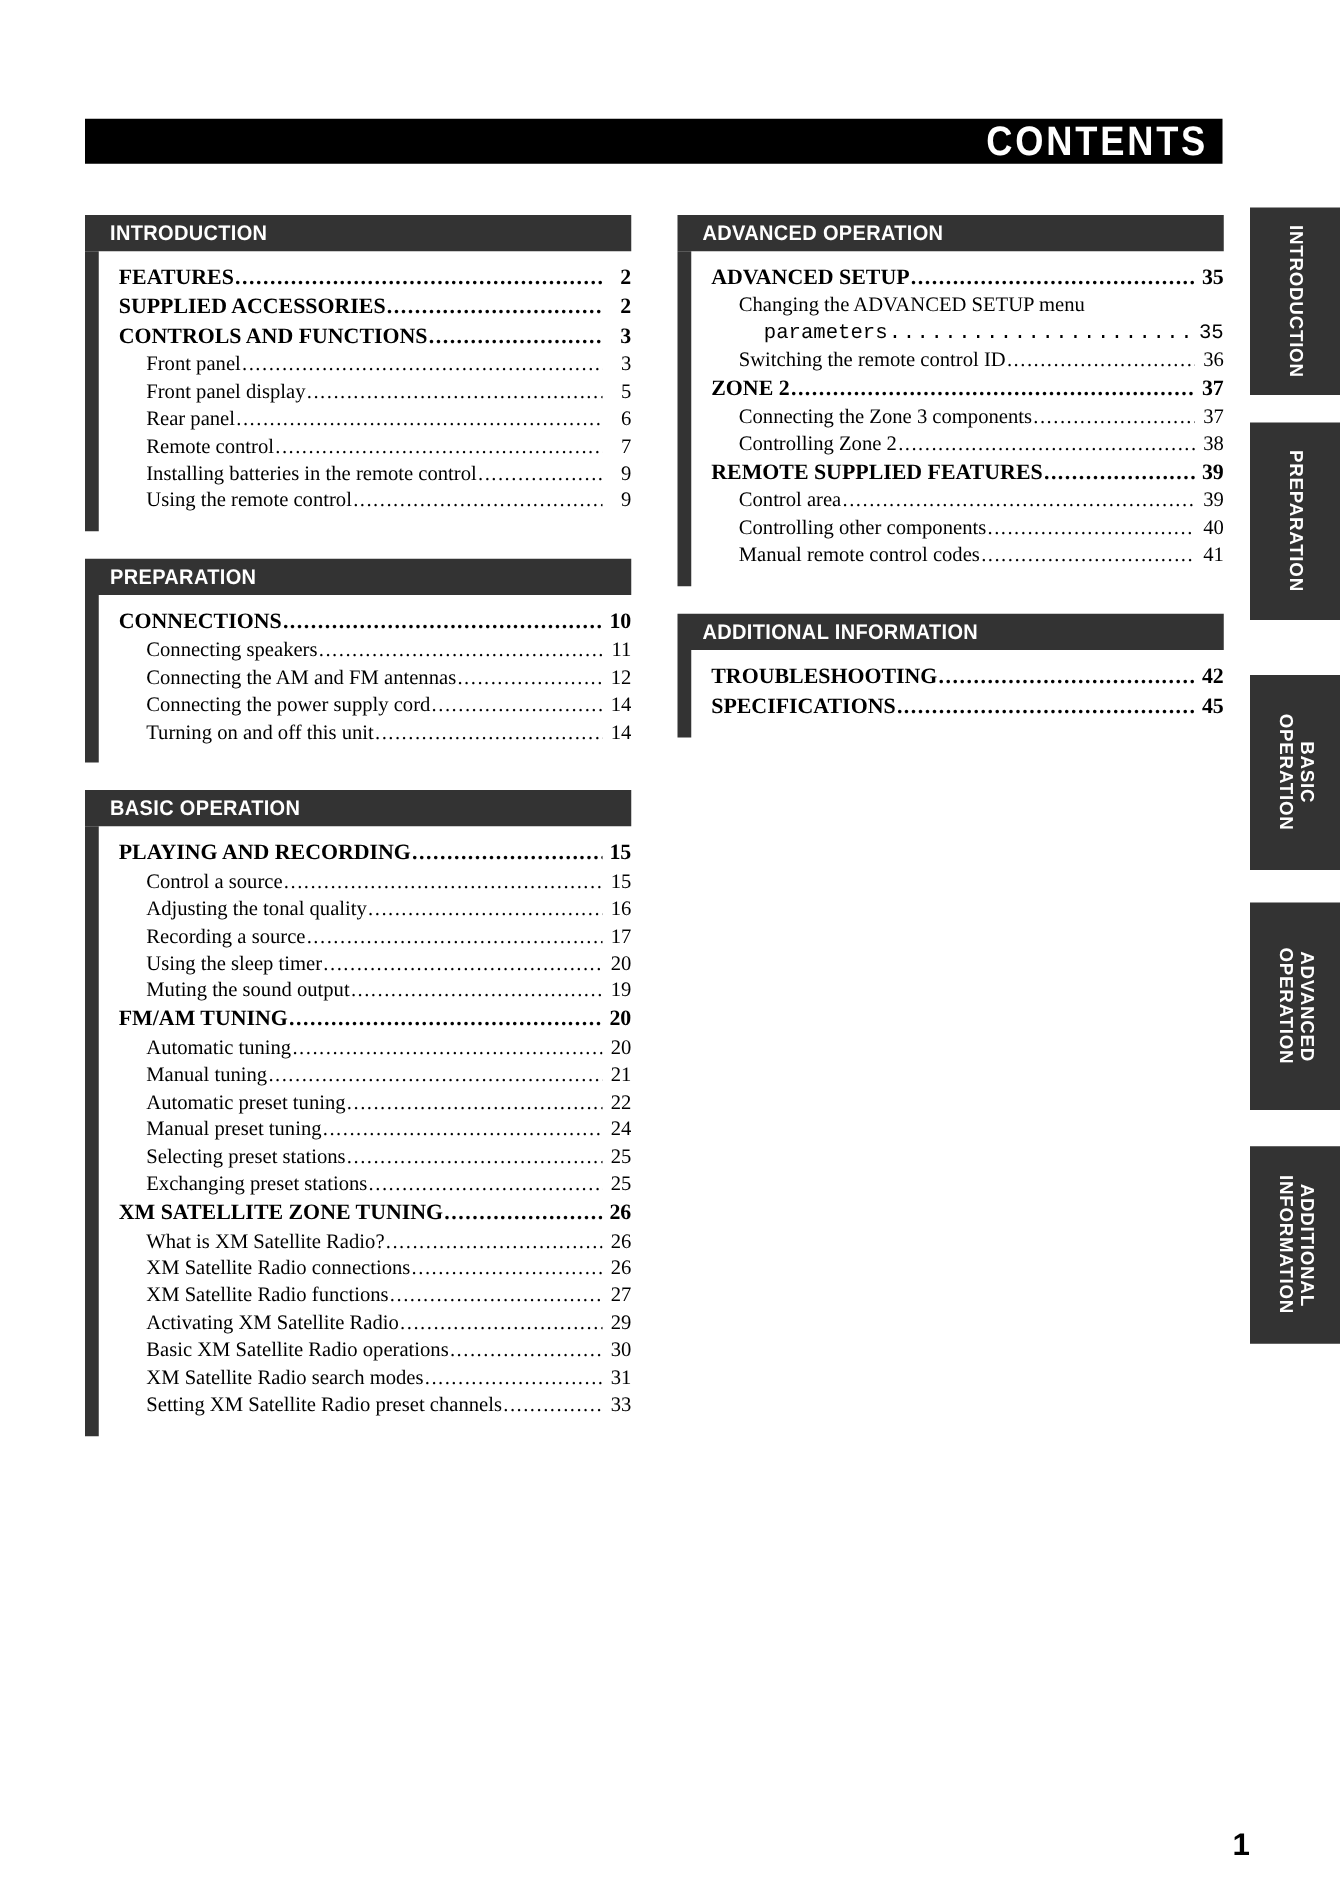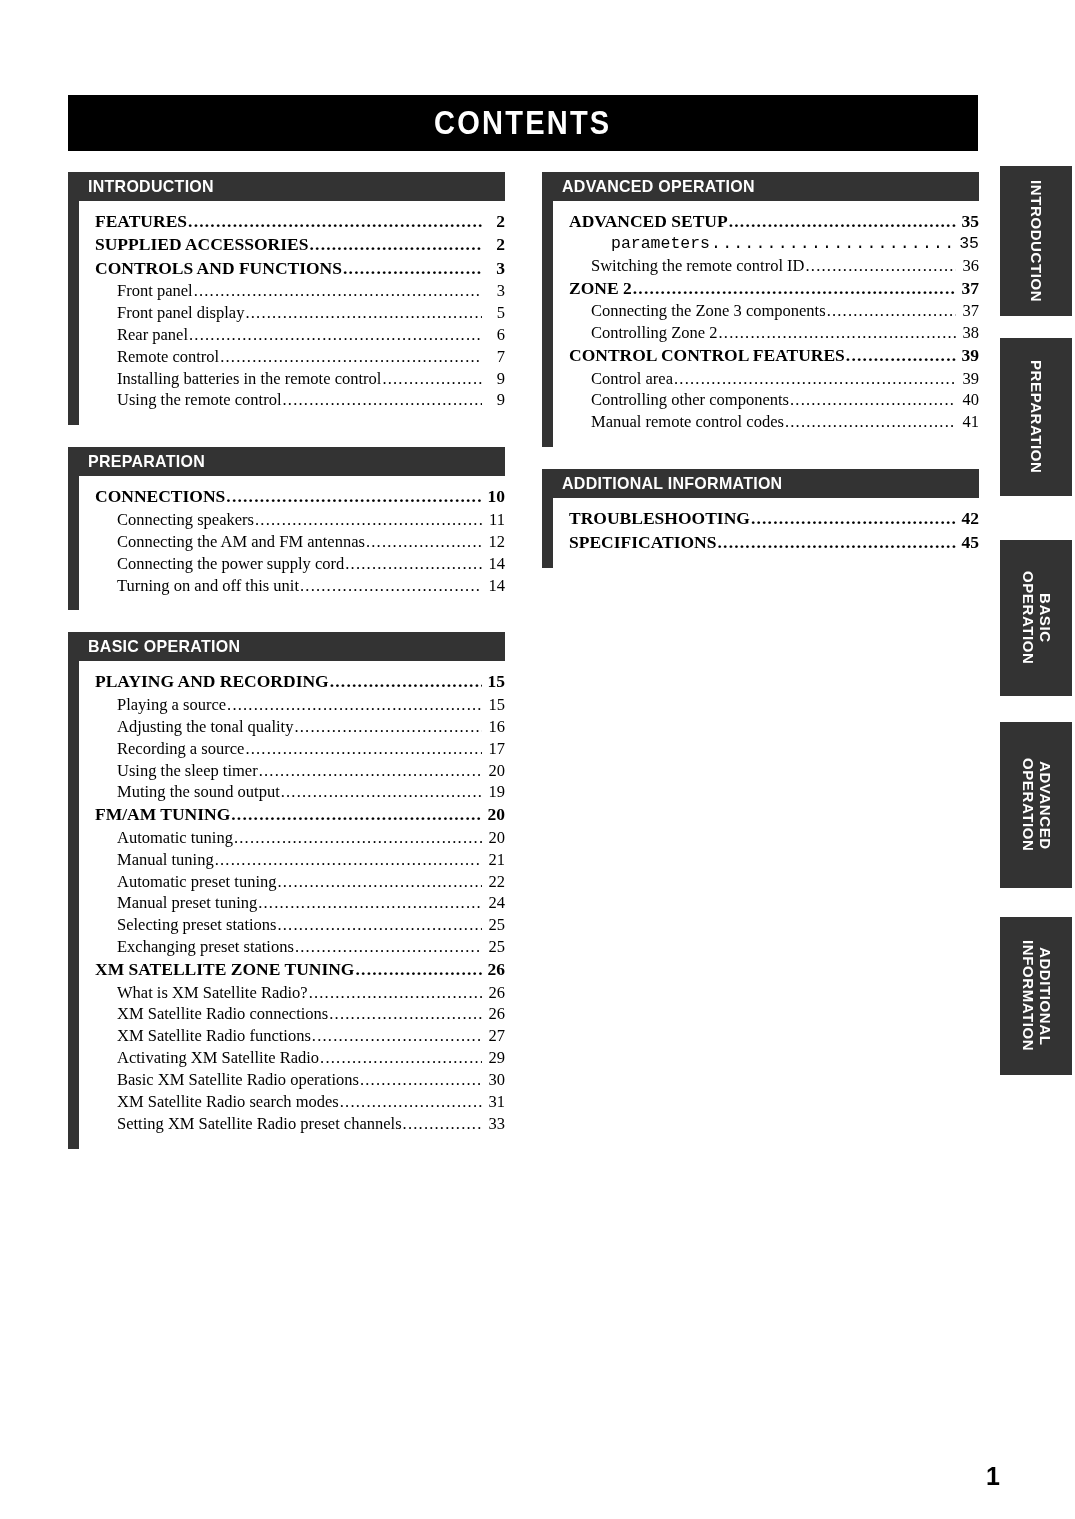--- a/index.html
+++ b/index.html
@@ -14,25 +14,25 @@
     font-family: "Liberation Serif", "DejaVu Serif", serif;
     overflow: hidden;
   }
 
   
   .contents-banner {
     position: absolute;
     left: 68px;
     top: 95px;
     width: 910px;
-    height: 56px;
+    height: 36px;
     background: #000000;
     display: flex;
     align-items: center;
-    justify-content: center;
+    justify-content: flex-end;
   }
   .contents-banner .title {
     font-family: "Liberation Sans Narrow", "Liberation Sans", sans-serif;
     font-weight: bold;
     font-size: 33px;
     color: #ffffff;
     letter-spacing: 2.5px;
     transform: scaleX(0.88);
   }
 
@@ -234,21 +234,21 @@
       <div class="section-header">
         <span class="section-title">BASIC OPERATION</span>
       </div>
       <div class="section-body">
         <div class="entry major">
           <span class="label">PLAYING AND RECORDING</span>
           <span class="dots"> ..............................................................................................................</span>
           <span class="page">15</span>
         </div>
         <div class="entry minor">
-          <span class="label">Playing a source</span>
+          <span class="label">Control a source</span>
           <span class="dots"> ..............................................................................................................</span>
           <span class="page">15</span>
         </div>
         <div class="entry minor">
           <span class="label">Adjusting the tonal quality</span>
           <span class="dots"> ..............................................................................................................</span>
           <span class="page">16</span>
         </div>
         <div class="entry minor">
           <span class="label">Recording a source</span>
@@ -349,20 +349,21 @@
       <div class="section-header">
         <span class="section-title">ADVANCED OPERATION</span>
       </div>
       <div class="section-body">
         <div class="entry major">
           <span class="label">ADVANCED SETUP</span>
           <span class="dots"> ..............................................................................................................</span>
           <span class="page">35</span>
         </div>
         <div class="entry-wrap">
+          <div class="first-line">Changing the ADVANCED SETUP menu</div>
           <div class="entry minor second">
             <span class="label">parameters</span>
             <span class="dots"> ..........................................................................................</span>
             <span class="page">35</span>
           </div>
         </div>
         <div class="entry minor">
           <span class="label">Switching the remote control ID</span>
           <span class="dots"> ..............................................................................................................</span>
           <span class="page">36</span>
@@ -376,21 +377,21 @@
           <span class="label">Connecting the Zone 3 components</span>
           <span class="dots"> ..............................................................................................................</span>
           <span class="page">37</span>
         </div>
         <div class="entry minor">
           <span class="label">Controlling Zone 2</span>
           <span class="dots"> ..............................................................................................................</span>
           <span class="page">38</span>
         </div>
         <div class="entry major">
-          <span class="label">CONTROL CONTROL FEATURES</span>
+          <span class="label">REMOTE SUPPLIED FEATURES</span>
           <span class="dots"> ..............................................................................................................</span>
           <span class="page">39</span>
         </div>
         <div class="entry minor">
           <span class="label">Control area</span>
           <span class="dots"> ..............................................................................................................</span>
           <span class="page">39</span>
         </div>
         <div class="entry minor">
           <span class="label">Controlling other components</span>

